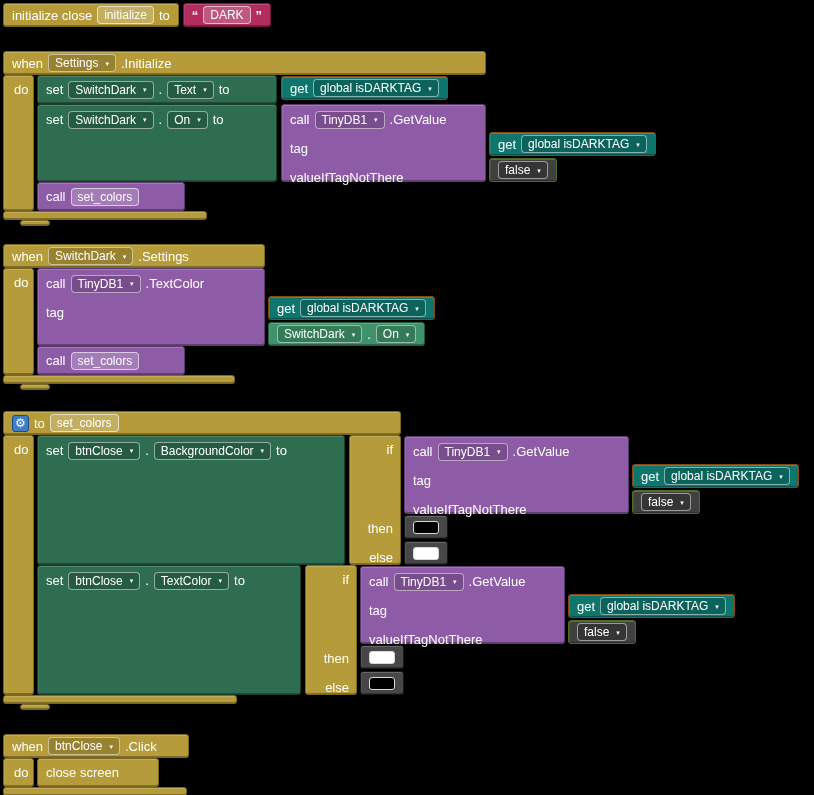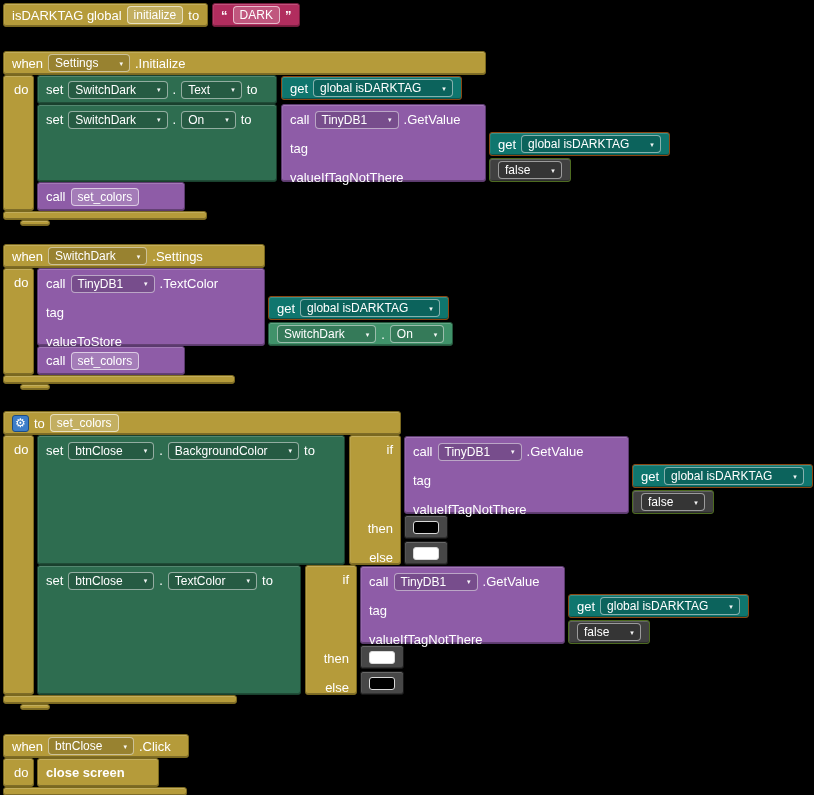--- a/index.html
+++ b/index.html
@@ -16,21 +16,21 @@
   .purple{background:#8e5ca7;border-color:#5b3a6e}
   .orange{background:#0f766e;border-color:#8a4511}
   .magenta{background:#b12d5e;border-color:#711b3b}
   .lgreen{background:#404040;border-color:#4d6b20}
   .ggreen{background:#40926a;border-color:#24573c}
   .grayblk{background:#474747;border-color:#161616}
   .hrow{display:flex;align-items:center;gap:5px;padding:0 8px;white-space:nowrap}
   .rright{justify-content:flex-start}
   .header{height:24px}
   .row26{height:29px}
-  .chip{display:inline-flex;align-items:center;gap:21px;background:rgba(0,0,0,.16);
+  .chip{display:inline-flex;align-items:center;gap:7px;background:rgba(0,0,0,.16);
         border:1px solid rgba(255,255,255,.5);border-radius:4px;padding:1px 6px;font-size:12px;white-space:nowrap}
   .field{background:rgba(255,255,255,.2);border:1px solid rgba(255,255,255,.6);border-radius:4px;
          padding:1px 6px;font-size:12px;white-space:nowrap}
   .caret{font-size:7px;line-height:1;opacity:.95}
   .spine{width:31px;padding:6px 0 0 10px}
   .pblock{position:relative}
   .plug{position:absolute;left:calc(100% + 4px)}
   .ifrow-top{display:flex;justify-content:flex-end;align-items:flex-start;padding:6px 7px 0 0}
   .ifrow{display:flex;justify-content:flex-end;align-items:center;padding-right:7px}
   .footer{height:9px}
@@ -44,21 +44,21 @@
   .plugGap{margin-left:4px}
 </style>
 </head>
 <body>
 
 <div>
 
   <div class="cluster" style="left:3px;top:3px;">
     <div class="flex">
       <div class="blk gold hrow header">
-        <span>isDARKTAG global</span>
+        <span>initialize close</span>
         <span class="field">initialize</span>
         <span>to</span>
       </div>
       <div class="blk magenta hrow plugGap" style="height:24px;">
         <span class="quote">“</span>
         <span class="field">DARK</span>
         <span class="quote">”</span>
       </div>
     </div>
   </div>
@@ -178,23 +178,20 @@
             <span>call</span>
             <span class="chip">
                 <span>TinyDB1</span>
                 <span class="caret">▾</span>
               </span>
             <span>.TextColor</span>
           </div>
           <div class="hrow rright row26">
               <span>tag</span>
             </div>
-          <div class="hrow rright row26">
-              <span>valueToStore</span>
-            </div>
           <div class="plug" style="top:27px;">
             <div class="blk orange hrow" style="height:24px;">
               <span>get</span>
               <span class="chip">
                   <span>global isDARKTAG</span>
                   <span class="caret">▾</span>
                 </span>
             </div>
           </div>
           <div class="plug" style="top:53px;">
@@ -393,21 +390,21 @@
       <span>when</span>
       <span class="chip">
           <span>btnClose</span>
           <span class="caret">▾</span>
         </span>
       <span>.Click</span>
     </div>
     <div class="stretch">
       <div class="blk gold spine"><span>do</span></div>
       <div class="stack">
-        <div class="blk gold hrow row26" style="min-width:122px;font-weight:bold;">
+        <div class="blk gold hrow row26" style="min-width:122px;">
           <span>close screen</span>
         </div>
       </div>
     </div>
     <div class="blk gold footer" style="width:184px;"></div>
     <div class="blk gold foottab"></div>
   </div>
 
 </div>
 

